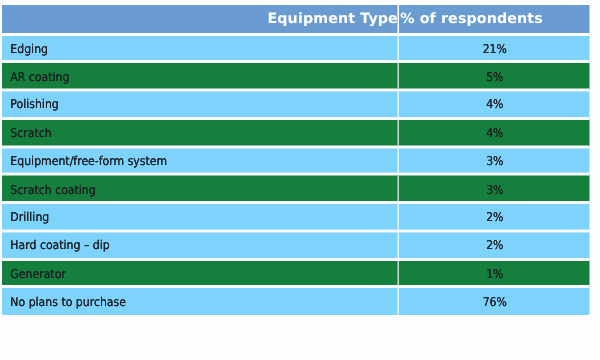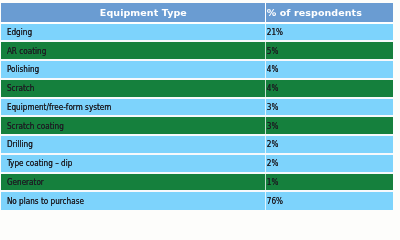--- a/index.html
+++ b/index.html
@@ -36,38 +36,38 @@
     letter-spacing: 0.08px;
     height: 18.5px;
     padding: 0;
     border: 0;
     border-bottom: 2px solid #ffffff;
     vertical-align: middle;
     line-height: 18.5px;
     white-space: nowrap;
   }
   thead th span.lbl { display: inline-block; position: relative; top: 0.5px; }
-  thead th.h1 { text-align: center; padding-left: 20px; border-right: 1px solid #ffffff; }
+  thead th.h1 { text-align: right; padding-left: 20px; border-right: 1px solid #ffffff; }
   thead th.h2 { text-align: left; padding-left: 0.5px; }
 
   tbody td {
     font-family: "DejaVu Sans", sans-serif;
     font-stretch: condensed;
     font-size: 8.1px;
     color: #212127;
     text-shadow: 0 0 0.4px rgba(20,20,26,1);
     height: 16.75px;
     padding: 0;
     border: 0;
     border-bottom: 2px solid #f7f9fc;
     vertical-align: middle;
     white-space: nowrap;
   }
   tbody td.n { text-align: left; padding-left: 5.5px; border-right: 1px solid rgba(255,255,255,0.75); }
-  tbody td.v { text-align: left; padding-left: 0.5px; margin-top: 11px; }
+  tbody td.v { text-align: center; padding-left: 0.5px; margin-top: 11px; }
   tbody tr.odd td { background: #7dd3fc; }
   tbody tr.even td { background: #15803d; }
   tbody tr:last-child td { border-bottom: 0; height: 17.8px; }
 </style>
 </head>
 <body>
 
 <div id="table-wrap">
   <table class="data-table">
     <colgroup>
@@ -103,21 +103,21 @@
       </tr>
       <tr class="even">
         <td class="n">Scratch coating</td>
         <td class="v">3%</td>
       </tr>
       <tr class="odd">
         <td class="n">Drilling</td>
         <td class="v">2%</td>
       </tr>
       <tr class="odd">
-        <td class="n">Type coating – dip</td>
+        <td class="n">Hard coating – dip</td>
         <td class="v">2%</td>
       </tr>
       <tr class="even">
         <td class="n">Generator</td>
         <td class="v">1%</td>
       </tr>
       <tr class="odd">
         <td class="n">No plans to purchase</td>
         <td class="v">76%</td>
       </tr>

